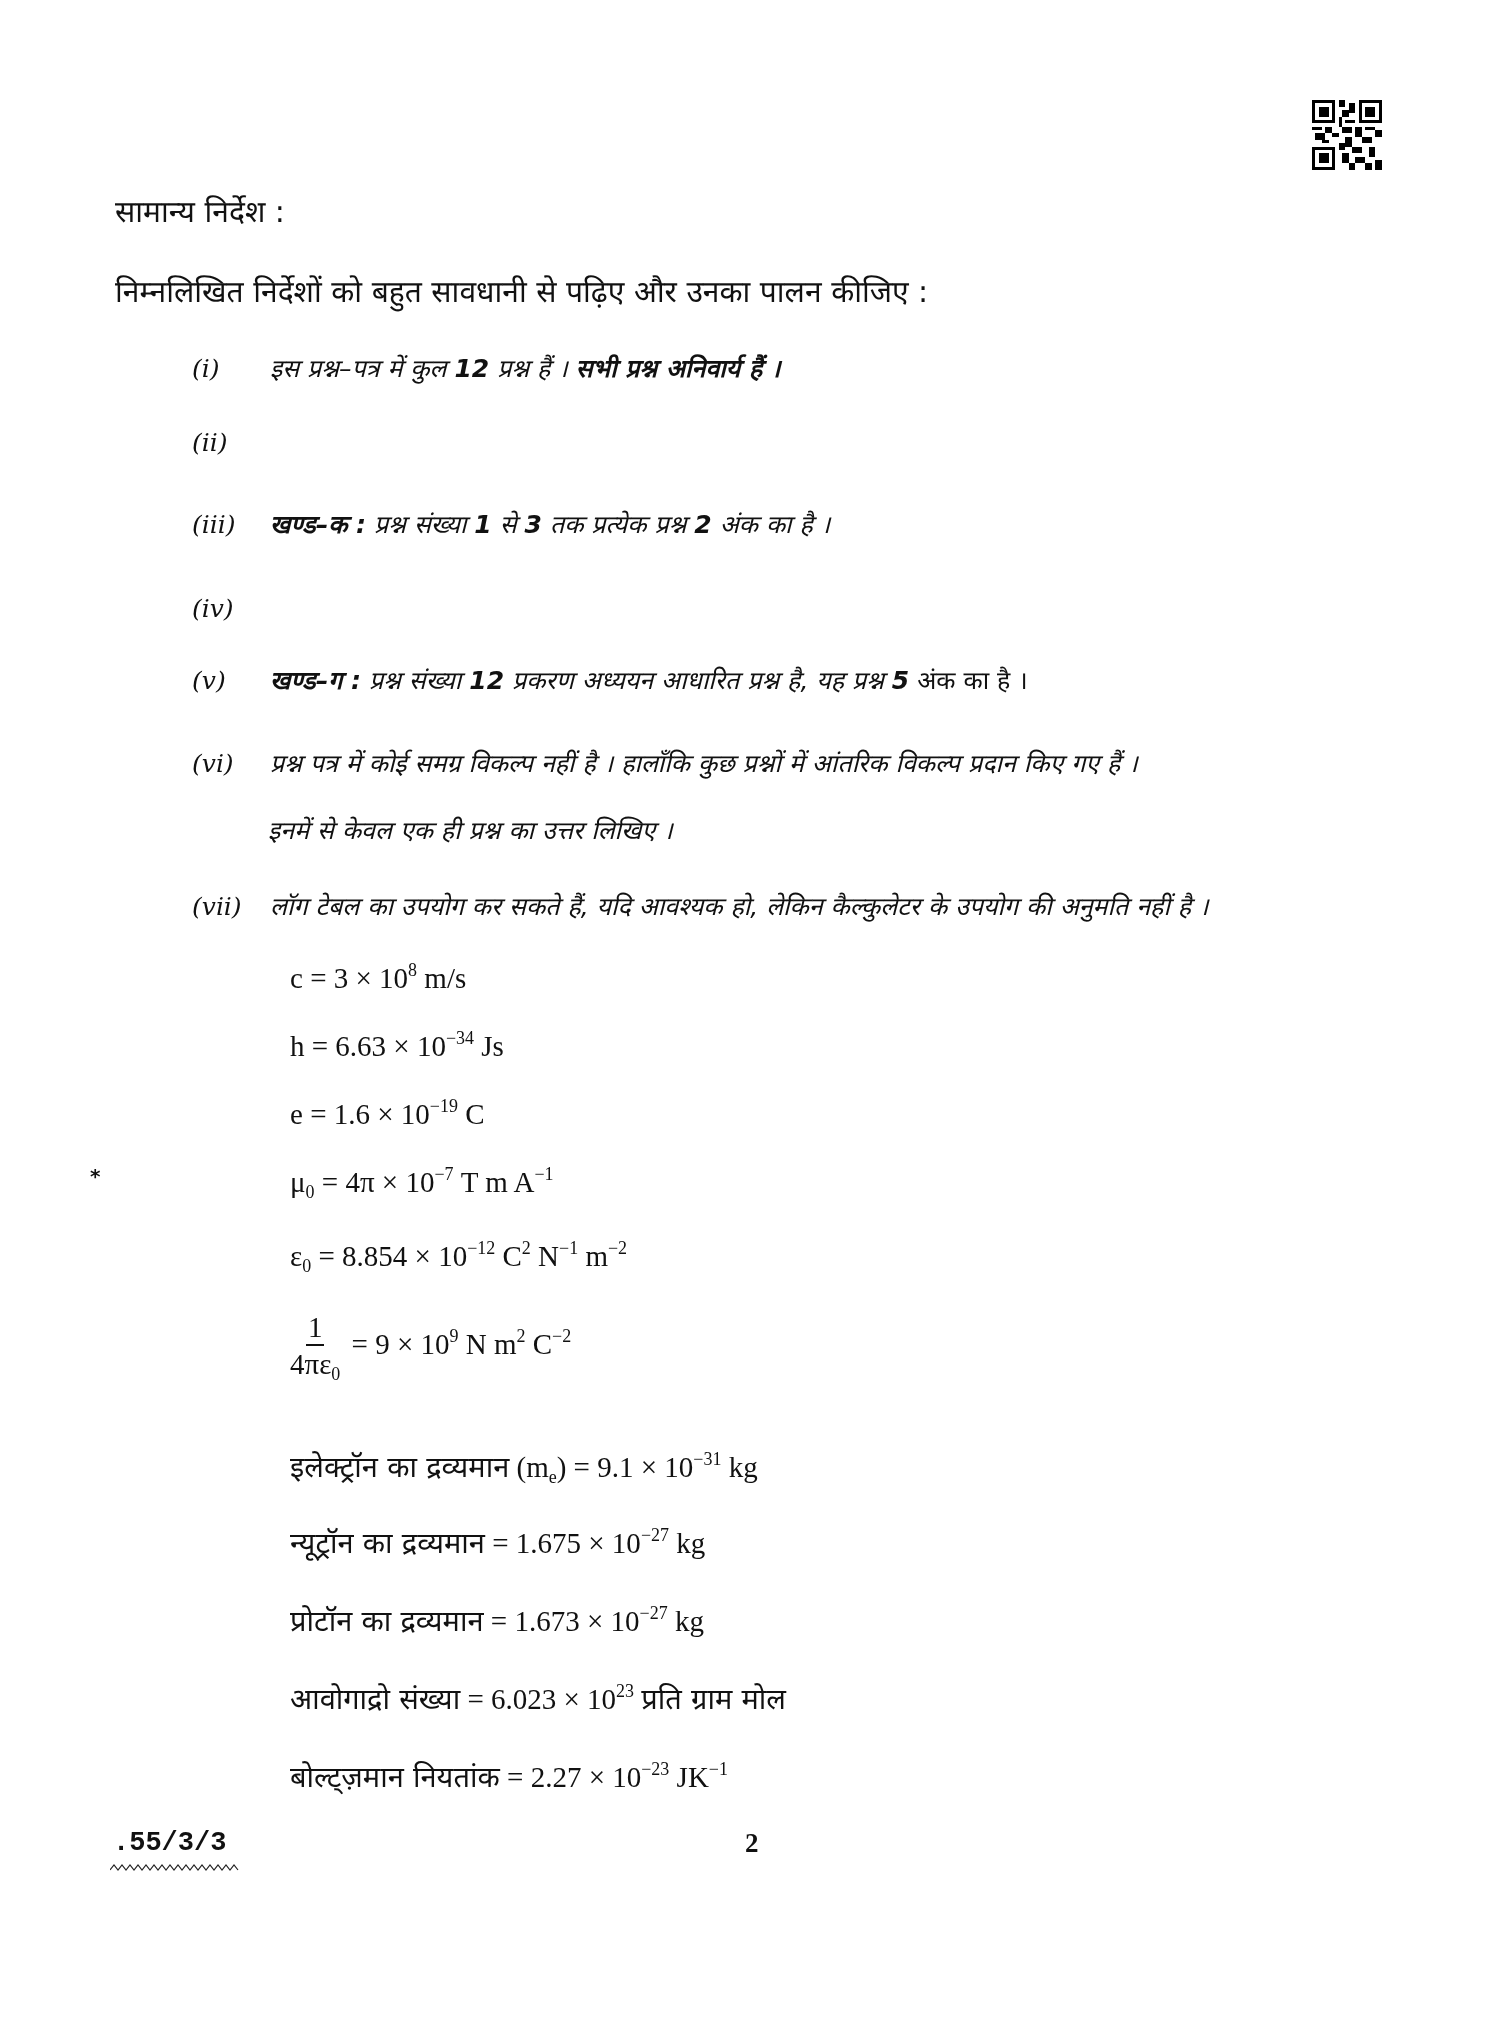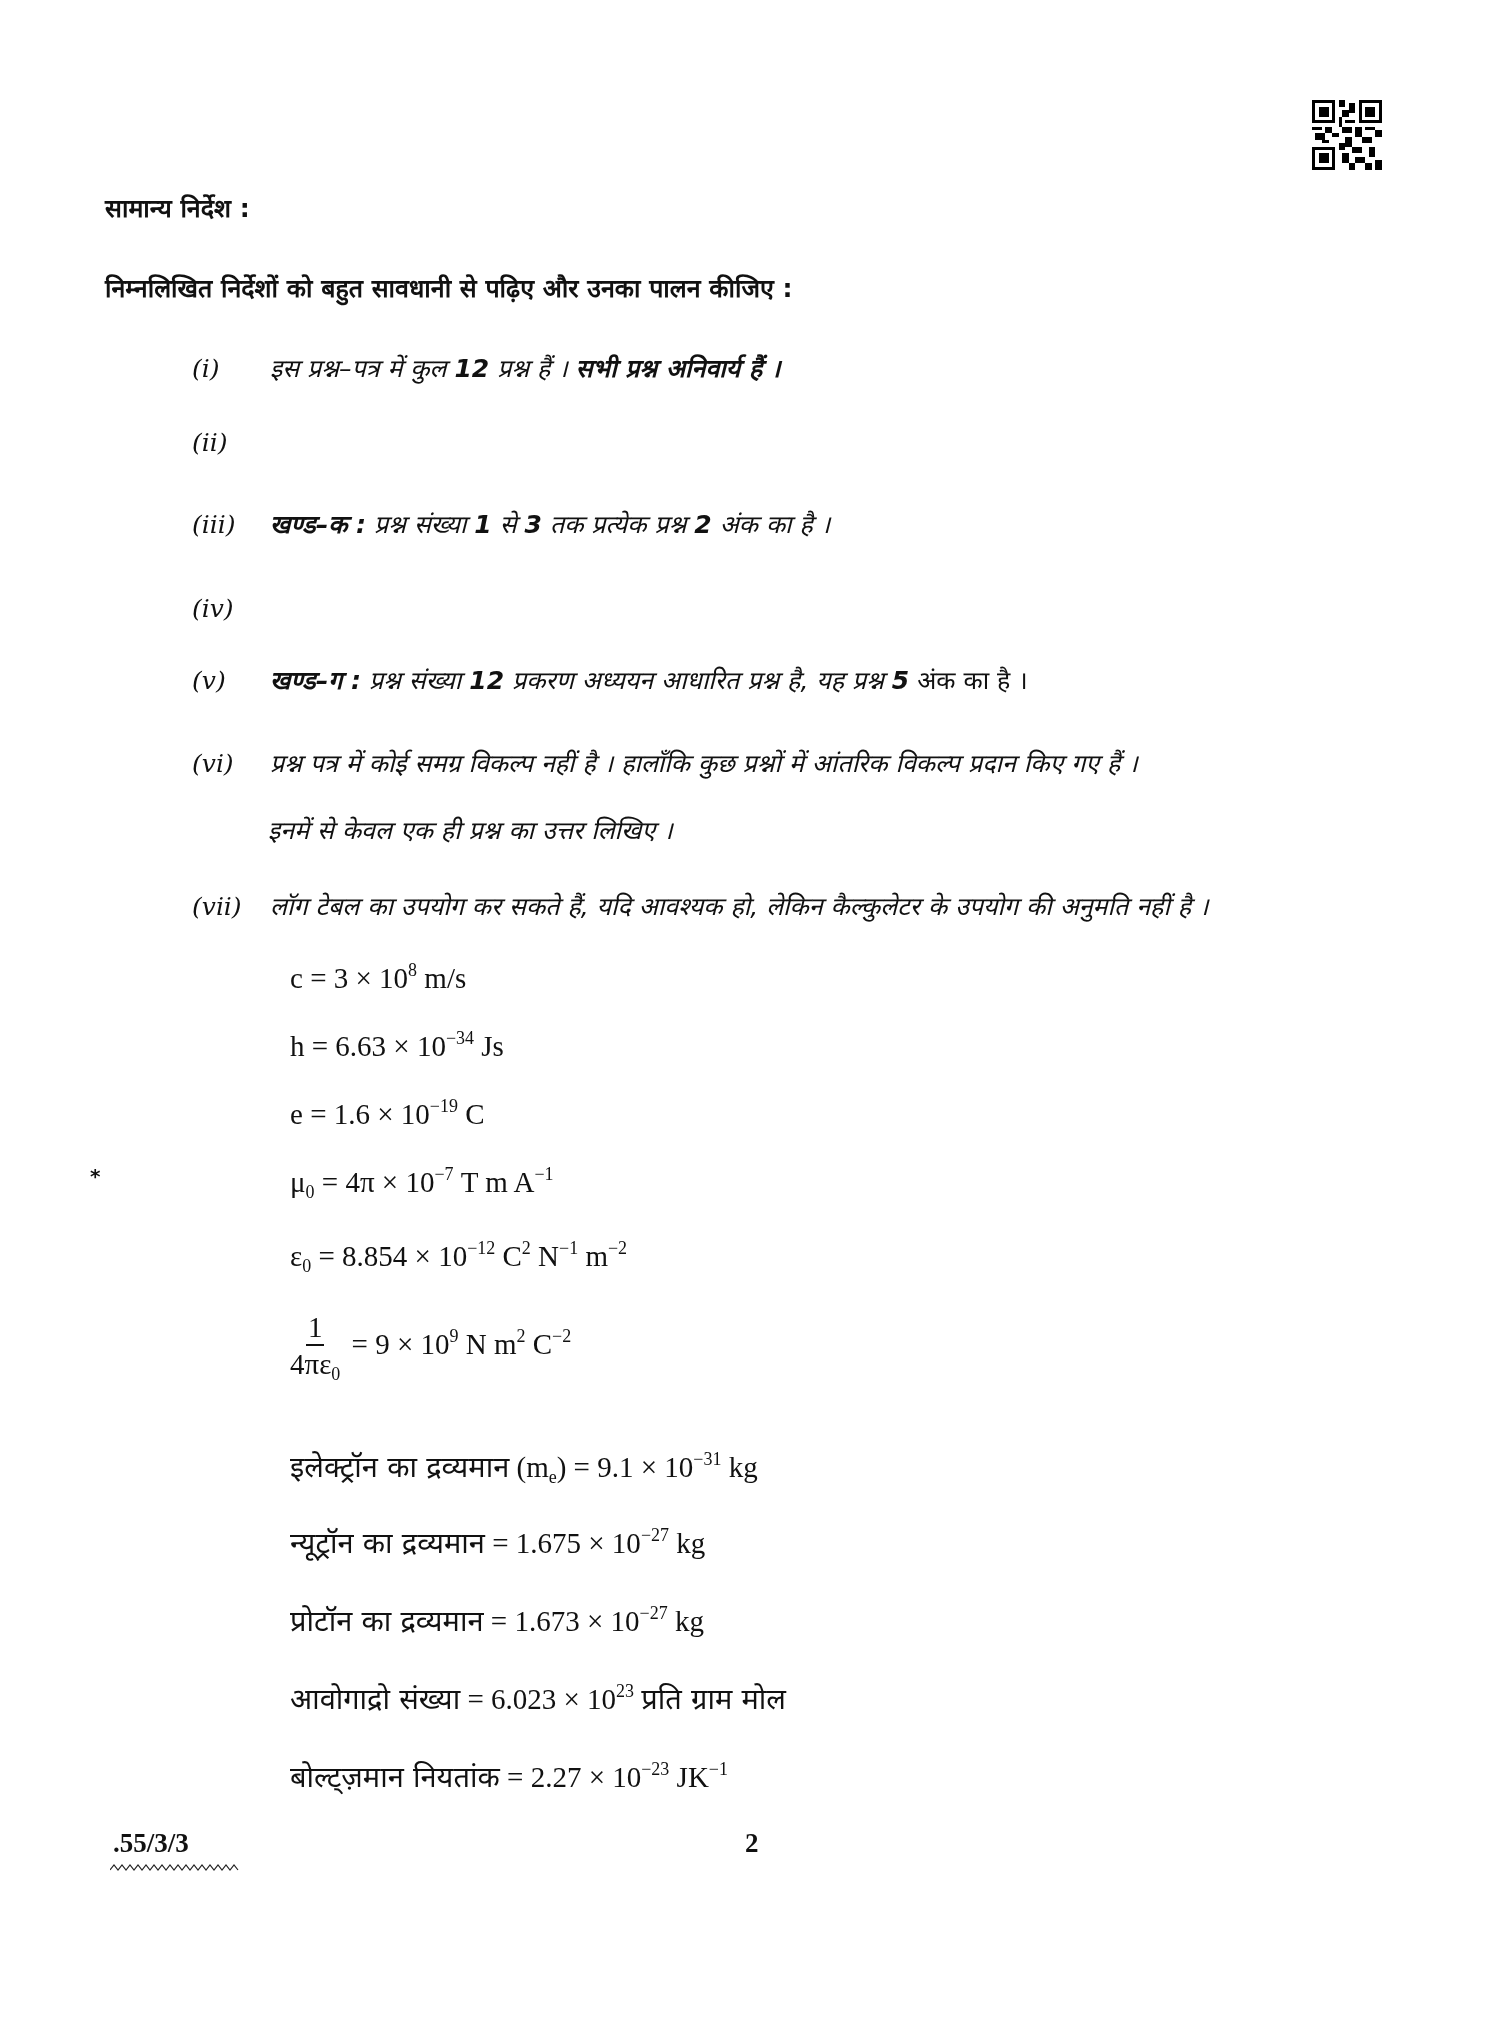--- a/index.html
+++ b/index.html
@@ -16,24 +16,24 @@
     font-family: "DejaVu Serif", "Liberation Serif", serif;
   }
   .abs { position: absolute; }
 
   .qr {
     left: 1312px; top: 100px;
     width: 70px; height: 70px;
   }
 
   .heading {
-    left: 105px;
-    font-family: "DejaVu Sans", "Liberation Sans", sans-serif;
-    font-weight: bold;
-    font-size: 25px;
+    left: 115px;
+    font-family: "DejaVu Sans", "Liberation Sans", sans-serif;
+    font-weight: normal;
+    font-size: 30px;
     white-space: nowrap;
   }
 
   .instr {
     left: 192px;
     font-family: "DejaVu Sans", "Liberation Sans", sans-serif;
     font-style: italic;
     font-size: 25px;
     white-space: nowrap;
     display: flex;
@@ -81,21 +81,21 @@
 
   .asterisk {
     left: 90px; top: 1164px;
     font-family: "DejaVu Sans", "Liberation Sans", sans-serif;
     font-size: 20px;
     font-weight: bold;
   }
 
   .footer-code {
     left: 113px; top: 1828px;
-    font-family: Liberation Serif, serif;
+    font-family: Liberation Mono, monospace;
     font-weight: bold;
     font-size: 27px;
   }
   .wavy {
     left: 110px; top: 1862px;
     width: 130px; height: 10px;
   }
   .page-num {
     left: 745px; top: 1828px;
     font-family: "Liberation Serif", "DejaVu Serif", serif;

